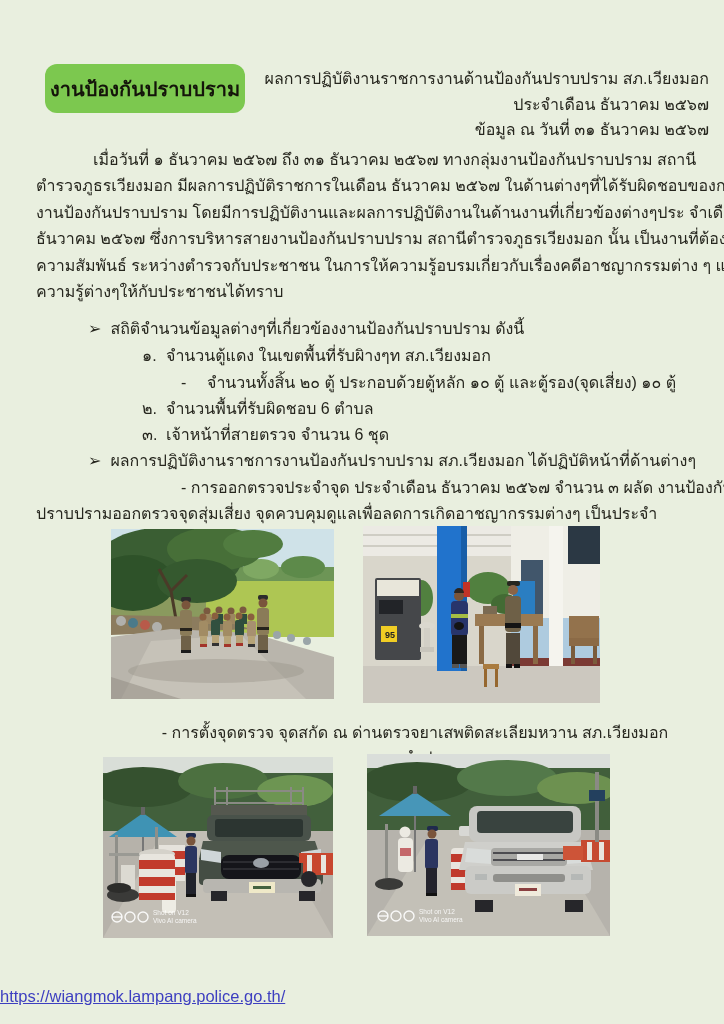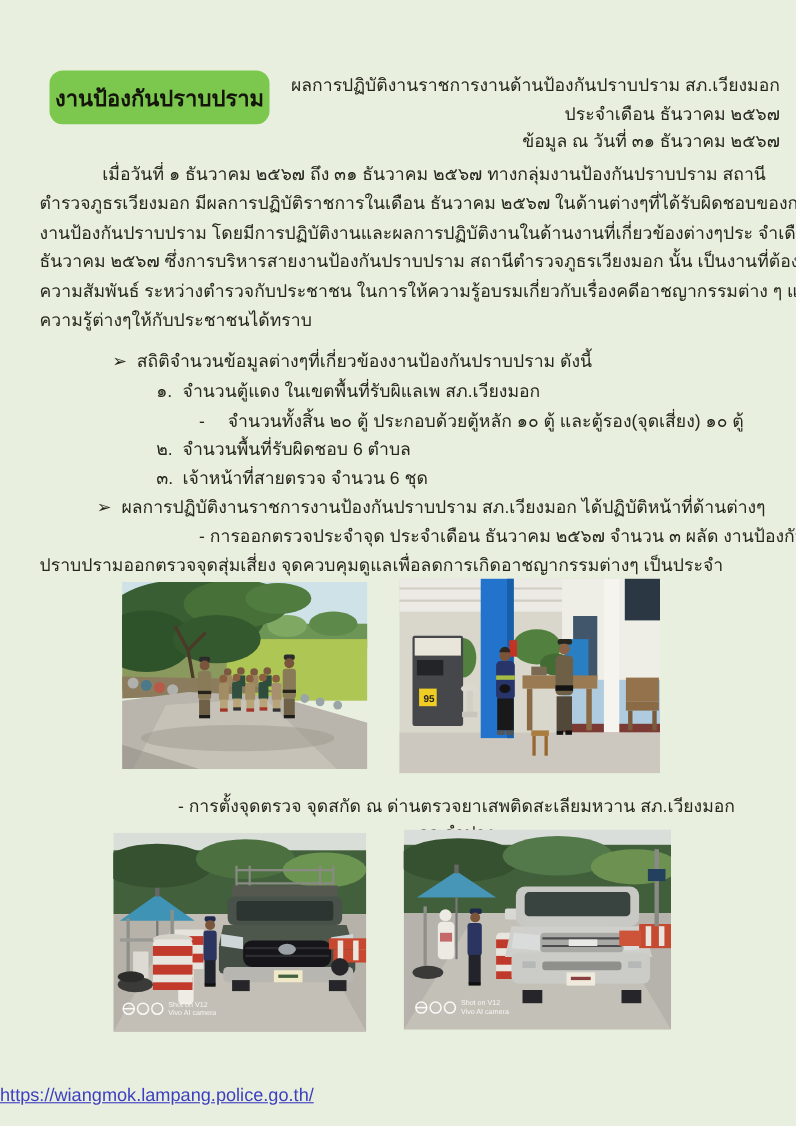--- a/index.html
+++ b/index.html
@@ -41,25 +41,25 @@
 
   <div class="abs para">
     <div class="indent">เมื่อวันที่ ๑ ธันวาคม  ๒๕๖๗ ถึง ๓๑ ธันวาคม ๒๕๖๗ ทางกลุ่มงานป้องกันปราบปราม สถานี</div>
     <div>ตำรวจภูธรเวียงมอก มีผลการปฏิบัติราชการในเดือน ธันวาคม ๒๕๖๗ ในด้านต่างๆที่ได้รับผิดชอบของกลุ่ม</div>
     <div>งานป้องกันปราบปราม โดยมีการปฏิบัติงานและผลการปฏิบัติงานในด้านงานที่เกี่ยวข้องต่างๆประ จำเดือน</div>
     <div>ธันวาคม ๒๕๖๗ ซึ่งการบริหารสายงานป้องกันปราบปราม สถานีตำรวจภูธรเวียงมอก นั้น เป็นงานที่ต้องใช้</div>
     <div>ความสัมพันธ์ ระหว่างตำรวจกับประชาชน ในการให้ความรู้อบรมเกี่ยวกับเรื่องคดีอาชญากรรมต่าง ๆ แนะนำ</div>
     <div>ความรู้ต่างๆให้กับประชาชนได้ทราบ</div>
   </div>
 
-  <div class="stat" style="left:102px;top:316px">
+  <div class="stat" style="left:88px;top:316px">
     <span class="mk">➢</span><span>สถิติจำนวนข้อมูลต่างๆที่เกี่ยวข้องงานป้องกันปราบปราม ดังนี้</span>
   </div>
   <div class="stat" style="left:142px;top:343px">
-    <span class="num">๑.</span><span>จำนวนตู้แดง ในเขตพื้นที่รับผิแลเพ สภ.เวียงมอก</span>
+    <span class="num">๑.</span><span>จำนวนตู้แดง ในเขตพื้นที่รับผิางๆท สภ.เวียงมอก</span>
   </div>
   <div class="stat" style="left:181px;top:370px">
     <span class="dash">-</span><span>จำนวนทั้งสิ้น ๒๐ ตู้  ประกอบด้วยตู้หลัก ๑๐ ตู้ และตู้รอง(จุดเสี่ยง) ๑๐ ตู้</span>
   </div>
   <div class="stat" style="left:142px;top:396px">
     <span class="num">๒.</span><span>จำนวนพื้นที่รับผิดชอบ 6 ตำบล</span>
   </div>
   <div class="stat" style="left:142px;top:422px">
     <span class="num">๓.</span><span>เจ้าหน้าที่สายตรวจ จำนวน 6 ชุด</span>
   </div>

